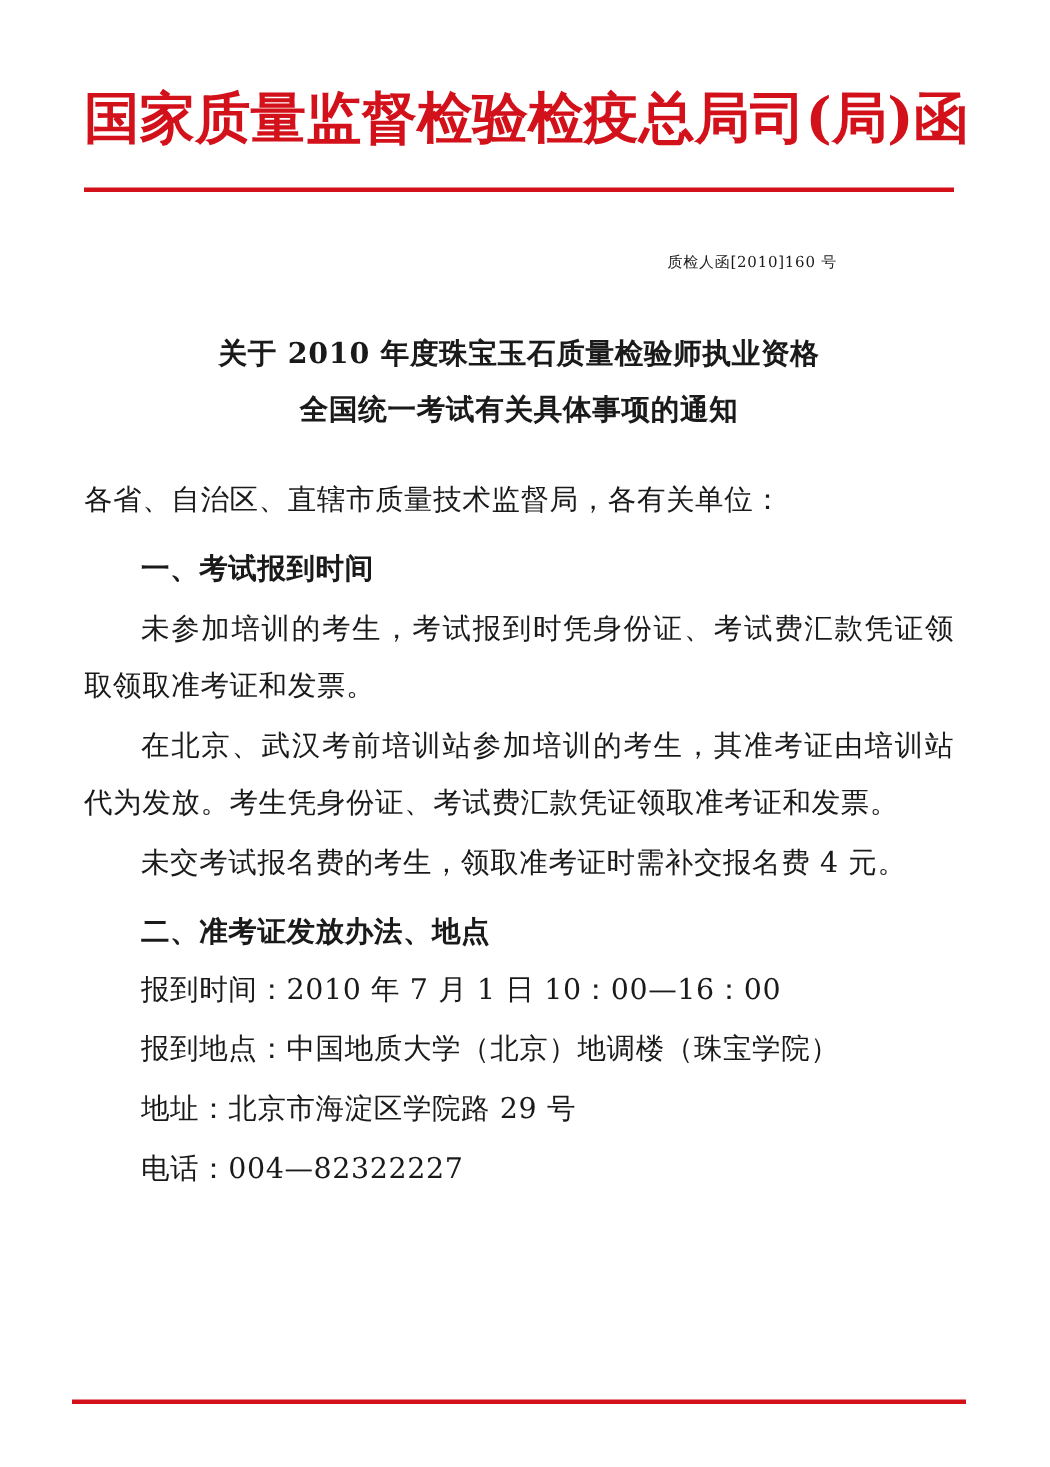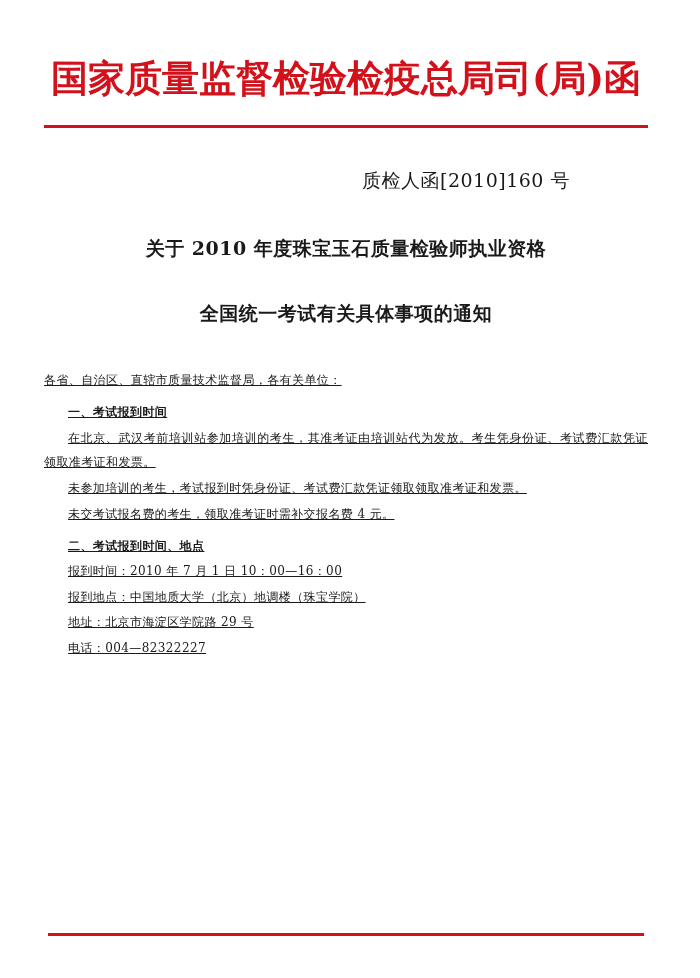--- a/index.html
+++ b/index.html
@@ -12,21 +12,21 @@
     height: 978px;
     font-family: "DejaVu Serif", "Liberation Serif", serif;
     color: #1a1a1a;
     position: relative;
     overflow: hidden;
   }
   .page {
     width: 692px;
     height: 978px;
     box-sizing: border-box;
-    padding: 0 44px;
+    padding: 0 56px;
     position: relative;
     border-radius: 20px;
   }
   .masthead {
     text-align: center;
     padding-top: 58px;
   }
   .masthead-title {
     color: #d2111b;
     font-family: "DejaVu Serif", "Liberation Serif", serif;
@@ -46,42 +46,40 @@
     left: 48px;
     right: 48px;
     bottom: 42px;
     height: 3px;
     background: #d2111b;
   }
   .doc-number {
     margin-top: 40px;
     text-align: right;
     padding-right: 78px;
-    font-size: 19px;
+    font-size: 10px;
     letter-spacing: 0.5px;
   }
   .doc-title {
     margin-top: 36px;
     text-align: center;
     font-weight: bold;
     font-size: 19px;
     line-height: 1.95;
     letter-spacing: 0.5px;
   }
   .doc-title .line {
     display: block;
-    margin-top: 28px;
   }
   .body-text {
-    margin-top: 36px;
-    font-size: 12px;
+    margin-top: 22px;
+    font-size: 19px;
     line-height: 2.0;
     letter-spacing: 0.4px;
     text-align: justify;
-    text-decoration: underline;
   }
   .p {
     margin: 0 0 2px 0;
   }
   .indent {
     text-indent: 2em;
   }
   .section-head {
     font-weight: bold;
     text-indent: 2em;
@@ -109,27 +107,27 @@
     <span class="line">全国统一考试有关具体事项的通知</span>
   </div>
 
   <div class="body-text">
 
     <p class="p">各省、自治区、直辖市质量技术监督局，各有关单位：</p>
 
 
     <p class="p section-head">一、考试报到时间</p>
 
+    <p class="p indent">未参加培训的考生，考试报到时凭身份证、考试费汇款凭证领取领取准考证和发票。</p>
+
     <p class="p indent">在北京、武汉考前培训站参加培训的考生，其准考证由培训站代为发放。考生凭身份证、考试费汇款凭证领取准考证和发票。</p>
-
-    <p class="p indent">未参加培训的考生，考试报到时凭身份证、考试费汇款凭证领取领取准考证和发票。</p>
 
     <p class="p indent">未交考试报名费的考生，领取准考证时需补交报名费 4 元。</p>
 
-    <p class="p section-head">二、考试报到时间、地点</p>
+    <p class="p section-head">二、准考证发放办法、地点</p>
 
     <p class="p indent tight">报到时间：2010 年 7 月 1 日 10：00—16：00</p>
     <p class="p indent tight">报到地点：中国地质大学（北京）地调楼（珠宝学院）</p>
     <p class="p indent tight">地址：北京市海淀区学院路 29 号</p>
     <p class="p indent tight">电话：004—82322227</p>
 
   </div>
 
   <div class="rule-bottom"></div>
 

